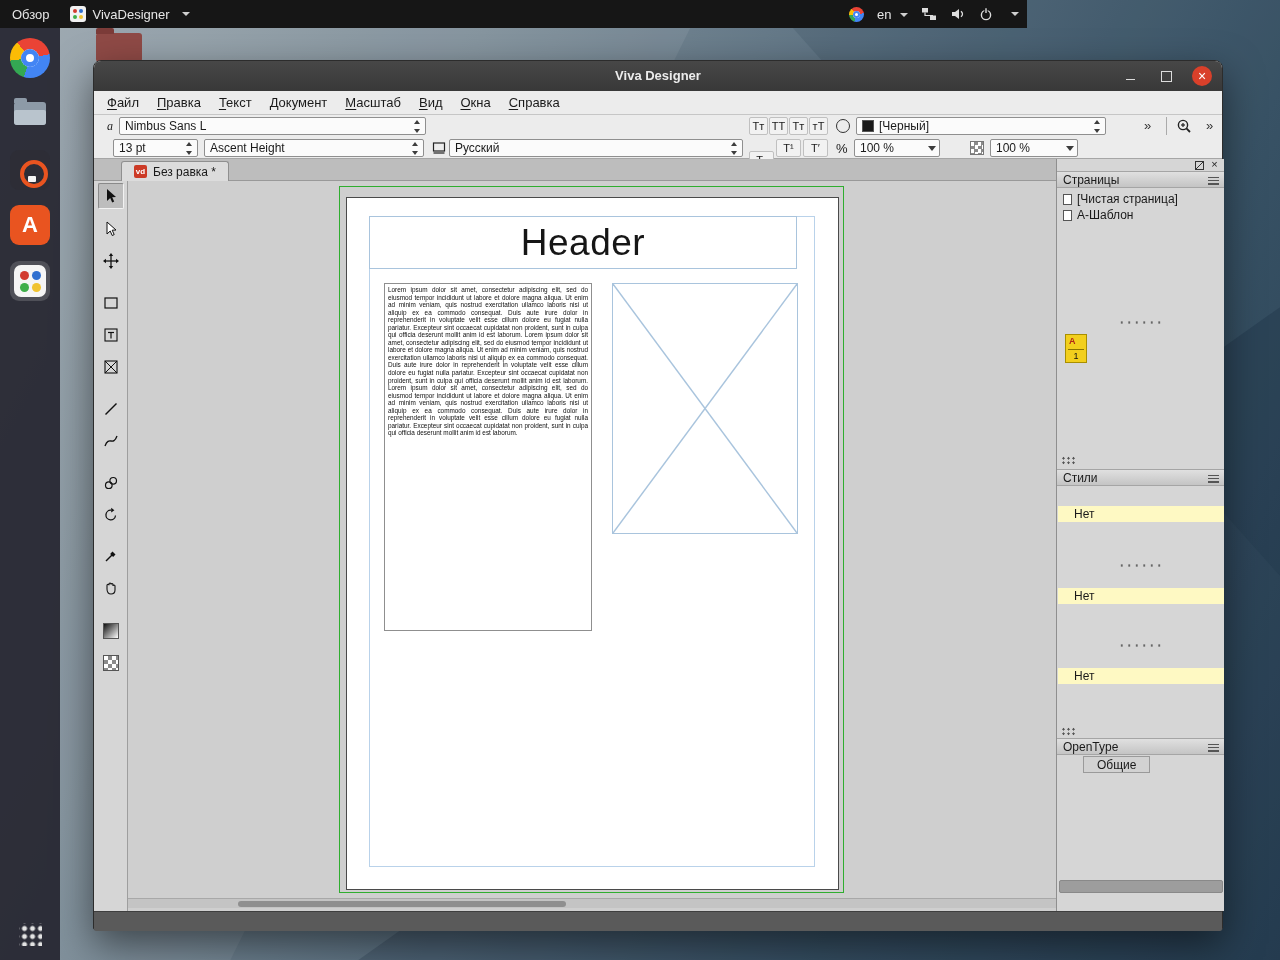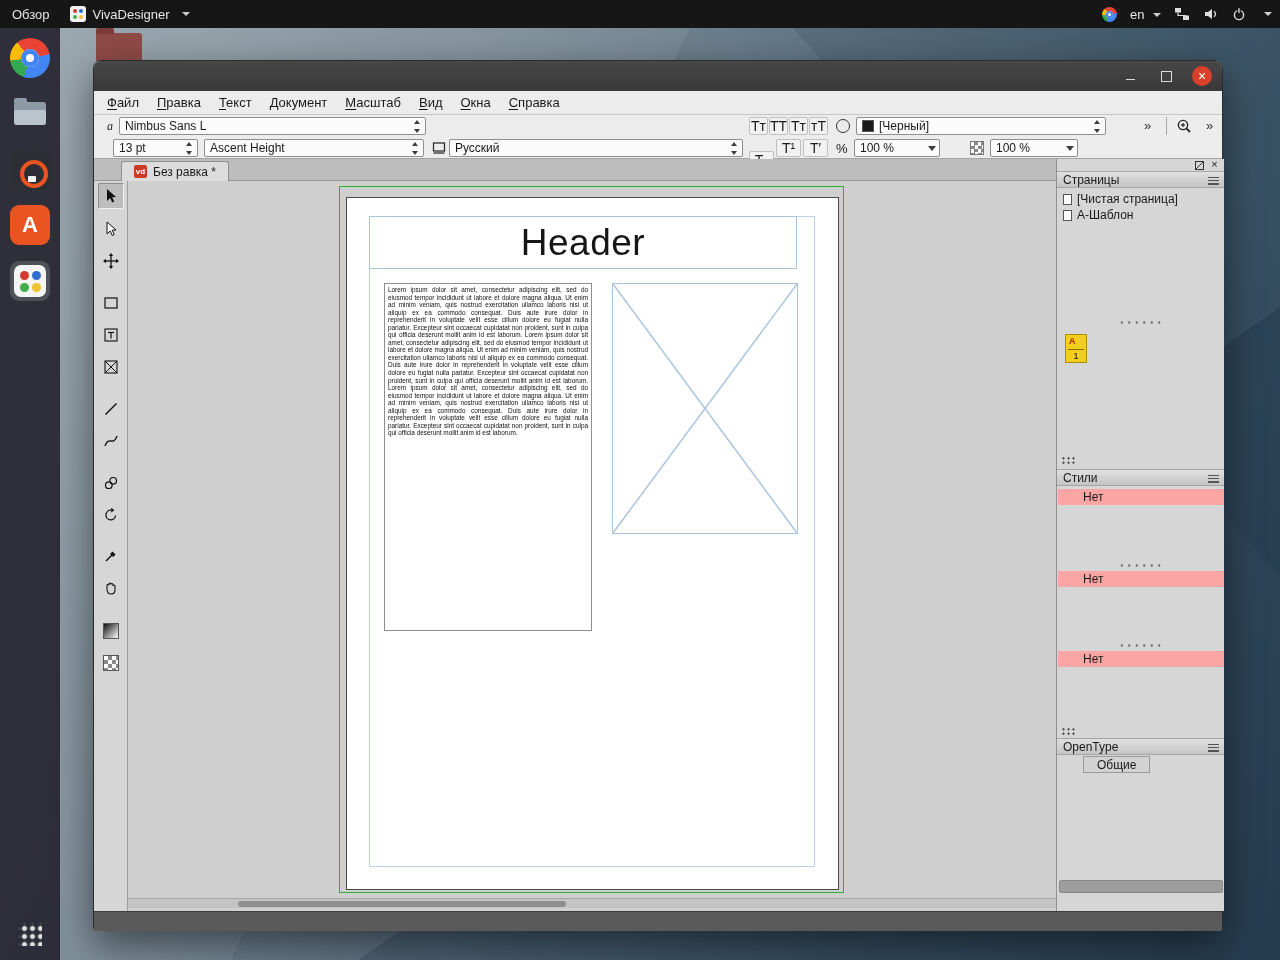--- a/index.html
+++ b/index.html
@@ -7,21 +7,21 @@
 body { font-family:"Liberation Sans","DejaVu Sans",sans-serif; font-size:12px; color:#1a1a1a; }
 
 
 #wallpaper { position:absolute; inset:0; background:linear-gradient(118deg,#9aa6ae 0%,#7d8d98 28%,#5a7081 52%,#3e586b 74%,#2c4457 100%); }
 .wp-poly { position:absolute; inset:0; }
 .wp1 { clip-path:polygon(0 0,55% 0,18% 100%,0 100%); background:rgba(255,255,255,0.07); }
 .wp2 { clip-path:polygon(60% 0,100% 0,100% 60%); background:rgba(18,38,58,0.12); }
 .wp3 { clip-path:polygon(28% 100%,100% 32%,100% 100%); background:rgba(8,22,42,0.18); }
 
 
-#topbar { position:absolute; left:0; top:0; width:1280px; height:28px; background:#161616; color:#e6e6e6; display:flex; align-items:center; font-size:13px; z-index:60; }
+#topbar { position:absolute; left:0; top:0; width:1027px; height:28px; background:#161616; color:#e6e6e6; display:flex; align-items:center; font-size:13px; z-index:60; }
 #topbar .tbleft { display:flex; align-items:center; gap:20px; padding-left:12px; flex:1; }
 #topbar .tbright { display:flex; align-items:center; gap:13px; padding-right:8px;padding-left:43px; }
 .caret { display:inline-block; width:0; height:0; border-left:4px solid transparent; border-right:4px solid transparent; border-top:4px solid #cfcfcf; margin-left:5px; vertical-align:middle; }
 .appmenu { display:flex; align-items:center; gap:7px; }
 .viva-mini { position:relative; width:16px; height:16px; background:#f2f2f2; border-radius:3px; display:inline-block; }
 .viva-mini::after { content:""; position:absolute; left:3px; top:3px; width:4px; height:4px; border-radius:50%; background:#d23b2f; box-shadow:6px 0 0 #2f6fd0, 0 6px 0 #3fae4a, 6px 6px 0 #f0c330; }
 .chrome-mini { position:relative; width:15px; height:15px; border-radius:50%; background:conic-gradient(from -40deg,#ea4335 0 33%,#4285f4 33% 66%,#34a853 66% 84%,#fbbc05 84% 100%); display:inline-block; }
 .chrome-mini::after { content:""; position:absolute; left:4px; top:4px; width:7px; height:7px; border-radius:50%; background:#fff; box-shadow:inset 0 0 0 2px #4285f4; }
 .tbicon { display:flex; align-items:center; justify-content:center; }
 
@@ -68,21 +68,21 @@
 #toolbar { position:absolute; left:0; top:54px; width:100%; height:44px; background:#ececec; border-bottom:1px solid #a6a6a6; font-size:12px; }
 .trow { position:absolute; left:0; width:100%; height:22px; }
 .trow2 { top:22px; }
 .combo { position:absolute; top:2px; height:18px; background:#fbfbfb; border:1px solid #8f8f8f; border-radius:2px; display:flex; align-items:center; padding:0 3px 0 5px; }
 .combo .ctext { flex:1; white-space:nowrap; overflow:hidden; line-height:16px; }
 .spin { width:9px; height:15px; position:relative; margin-left:4px; flex:none; }
 .spin::before,.spin::after { content:""; position:absolute; left:1px; border-left:3.5px solid transparent; border-right:3.5px solid transparent; }
 .spin::before { top:1px; border-bottom:4.5px solid #3c3c3c; }
 .spin::after { bottom:1px; border-top:4.5px solid #3c3c3c; }
 .tlabel { position:absolute; top:4px; }
-.tbtn { position:absolute; top:2px; height:18px; display:flex; align-items:center; justify-content:center; border:1px solid #c0c0c0; background:#f2f2f2; border-radius:2px; font-size:14px; padding:0 2px; }
+.tbtn { position:absolute; top:2px; height:18px; display:flex; align-items:center; justify-content:center; border:1px solid #c0c0c0; background:#f2f2f2; border-radius:2px; font-size:11px; padding:0 2px; }
 .chev { position:absolute; top:3px; font-size:13px; color:#333; }
 .vsep { position:absolute; top:2px; width:1px; height:18px; background:#aaa; }
 .swatch { width:12px; height:12px; border:1px solid #555; margin-right:5px; flex:none; }
 .circle-ic { position:absolute; top:4px; width:14px; height:14px; border:1.6px solid #333; border-radius:50%; }
 .checker-ic { position:absolute; top:4px; width:14px; height:14px; border:1px solid #777; background:repeating-conic-gradient(#8a8a8a 0 25%,#fff 0 50%); background-size:7px 7px; }
 .dd-caret { width:0; height:0; border-left:4px solid transparent; border-right:4px solid transparent; border-top:5px solid #3c3c3c; margin-left:4px; }
 
 #tabbar { position:absolute; left:0; top:98px; width:100%; height:22px; background:#bdbdbd; border-bottom:1px solid #999; }
 .doc-tab { position:absolute; left:27px; top:2px; height:20px; background:#dcdcdc; border:1px solid #8f8f8f; border-bottom:none; border-radius:3px 3px 0 0; display:flex; align-items:center; gap:6px; padding:0 12px; font-size:12px; }
 .vd-ic { width:13px; height:13px; background:#cc3a26; color:#fff; font-size:8px; font-weight:bold; display:flex; align-items:center; justify-content:center; border-radius:2px; }
@@ -114,21 +114,21 @@
 .phead { position:absolute; left:0; width:100%; height:17px; background:linear-gradient(#e0e0e0,#c4c4c4); border-top:1px solid #a5a5a5; border-bottom:1px solid #a5a5a5; padding:1px 6px 0; }
 .ham { position:absolute; right:5px; top:5px; width:11px; height:8px; background:repeating-linear-gradient(#555 0 1.2px, transparent 1.2px 3.2px); }
 .pitem { position:absolute; left:0; width:100%; height:16px; display:flex; align-items:center; gap:5px; padding-left:6px; }
 .pico { width:9px; height:11px; border:1px solid #555; background:#fff; flex:none; }
 .dots { position:absolute; left:50%; transform:translateX(-50%); width:46px; height:5px; background-image:radial-gradient(circle,#666 1px,transparent 1.3px); background-size:7.5px 5px; }
 .grip { position:absolute; left:4px; width:15px; height:9px; background-image:radial-gradient(circle,#555 1px,transparent 1.3px); background-size:5px 4.5px; }
 .master { position:absolute; left:8px; width:22px; height:29px; background:#f2cf1d; border:1px solid #a98f00; }
 .master .ml { position:absolute; left:3px; top:1px; font-size:9px; color:#b02418; font-weight:bold; }
 .master .mline { position:absolute; left:2px; right:2px; top:14px; height:1px; background:#8a7400; }
 .master .mn { position:absolute; left:0; right:0; top:16px; text-align:center; font-size:9px; color:#111; }
-.srow { position:absolute; left:1px; width:166px; height:16px; display:flex; align-items:center; padding-left:25px; background:#fca5a5; }
+.srow { position:absolute; left:1px; width:166px; height:16px; display:flex; align-items:center; padding-left:16px; background:#fef9c3;margin-top:17px; }
 .ot-tab { position:absolute; left:26px; height:17px; padding:0 13px; background:#d2d2d2; border:1px solid #9a9a9a; display:flex; align-items:center; }
 .panel-scroll { position:absolute; left:2px; width:164px; height:13px; background:#9d9d9d; border:1px solid #898989; border-radius:2px; }
 .float-ic { position:absolute; top:2px; width:9px; height:9px; border:1px solid #333; background:linear-gradient(135deg,transparent 46%,#333 46%,#333 56%,transparent 56%); }
 .close-ic { position:absolute; top:0; width:11px; height:11px; color:#222; font-size:11px; line-height:11px; text-align:center; }
 .close-ic::after { content:"×"; }
 
 #statusbar { position:absolute; left:0; top:850px; width:100%; height:20px; background:#5a5a5a; border-top:1px solid #3e3e3e; border-radius:0 0 2px 2px; }
 </style>
 </head>
 <body>
@@ -192,20 +192,21 @@
     <div class="viva-big"></div>
   </div>
   <div class="show-apps">
     <div class="grid9"></div>
   </div>
 </div>
 
 <div id="appwin">
 
   <div id="titlebar">
+    <div class="wtitle">Viva Designer</div>
     <div class="winbtns">
       <span class="wbtn minb"></span>
       <span class="wbtn maxb"></span>
       <span class="wbtn closeb"></span>
     </div>
   </div>
 
   <div id="menubar">
     <span class="menu-item"><u>Ф</u>айл</span>
     <span class="menu-item"><u>П</u>равка</span>

